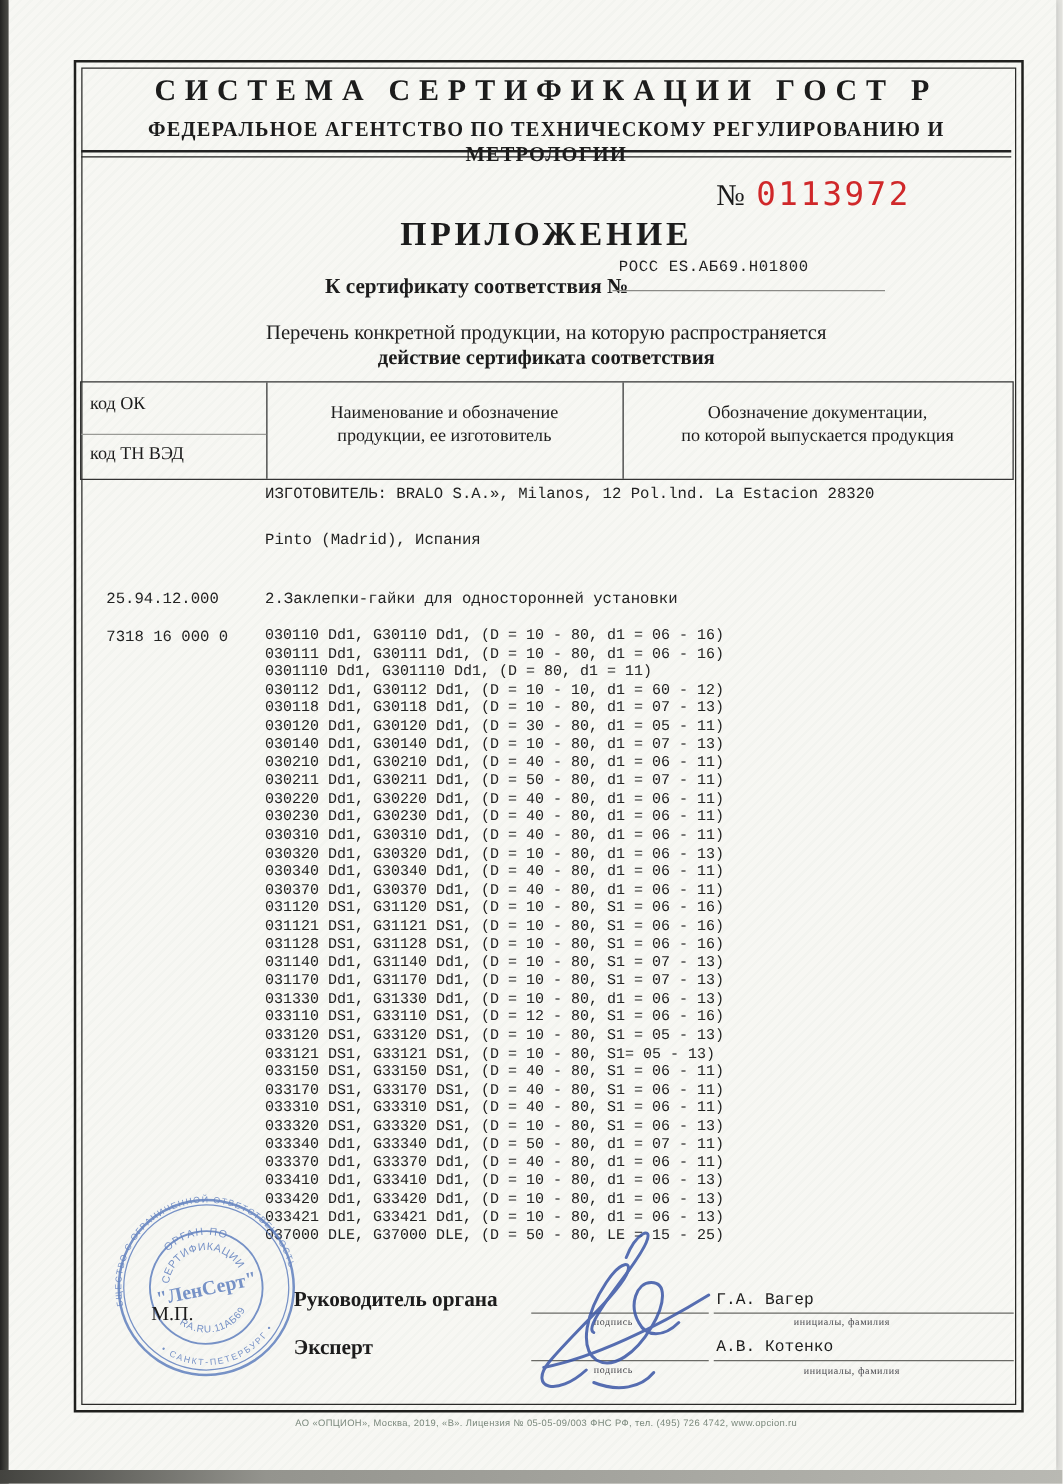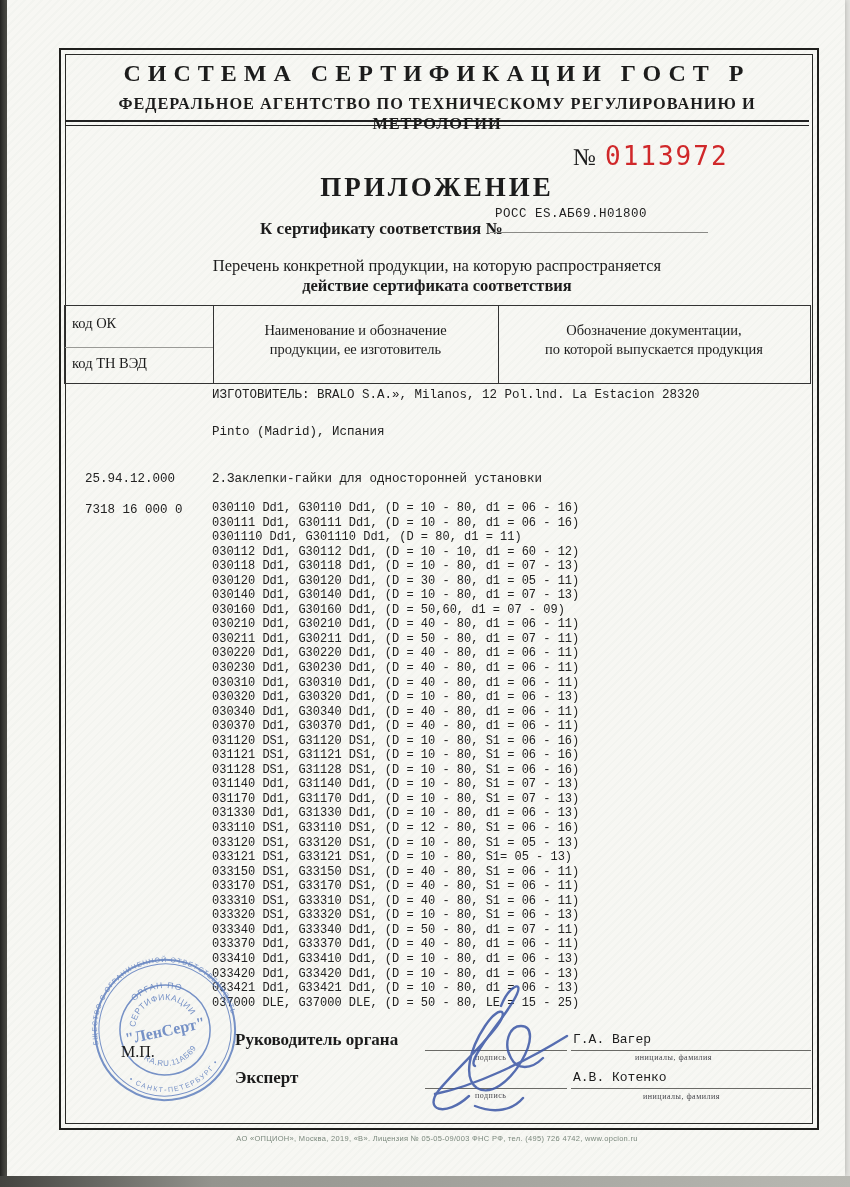--- a/index.html
+++ b/index.html
@@ -114,21 +114,20 @@
   <div class="abs prod-title mono">2.Заклепки-гайки для односторонней установки</div>
 
   <div class="abs items">
       <div class="list-line">030110 Dd1, G30110 Dd1, (D = 10 - 80, d1 = 06 - 16)</div>
       <div class="list-line">030111 Dd1, G30111 Dd1, (D = 10 - 80, d1 = 06 - 16)</div>
       <div class="list-line">0301110 Dd1, G301110 Dd1, (D = 80, d1 = 11)</div>
       <div class="list-line">030112 Dd1, G30112 Dd1, (D = 10 - 10, d1 = 60 - 12)</div>
       <div class="list-line">030118 Dd1, G30118 Dd1, (D = 10 - 80, d1 = 07 - 13)</div>
       <div class="list-line">030120 Dd1, G30120 Dd1, (D = 30 - 80, d1 = 05 - 11)</div>
       <div class="list-line">030140 Dd1, G30140 Dd1, (D = 10 - 80, d1 = 07 - 13)</div>
-      <div class="list-line">030160 Dd1, G30160 Dd1, (D = 50,60, d1 = 07 - 09)</div>
       <div class="list-line">030210 Dd1, G30210 Dd1, (D = 40 - 80, d1 = 06 - 11)</div>
       <div class="list-line">030211 Dd1, G30211 Dd1, (D = 50 - 80, d1 = 07 - 11)</div>
       <div class="list-line">030220 Dd1, G30220 Dd1, (D = 40 - 80, d1 = 06 - 11)</div>
       <div class="list-line">030230 Dd1, G30230 Dd1, (D = 40 - 80, d1 = 06 - 11)</div>
       <div class="list-line">030310 Dd1, G30310 Dd1, (D = 40 - 80, d1 = 06 - 11)</div>
       <div class="list-line">030320 Dd1, G30320 Dd1, (D = 10 - 80, d1 = 06 - 13)</div>
       <div class="list-line">030340 Dd1, G30340 Dd1, (D = 40 - 80, d1 = 06 - 11)</div>
       <div class="list-line">030370 Dd1, G30370 Dd1, (D = 40 - 80, d1 = 06 - 11)</div>
       <div class="list-line">031120 DS1, G31120 DS1, (D = 10 - 80, S1 = 06 - 16)</div>
       <div class="list-line">031121 DS1, G31121 DS1, (D = 10 - 80, S1 = 06 - 16)</div>

